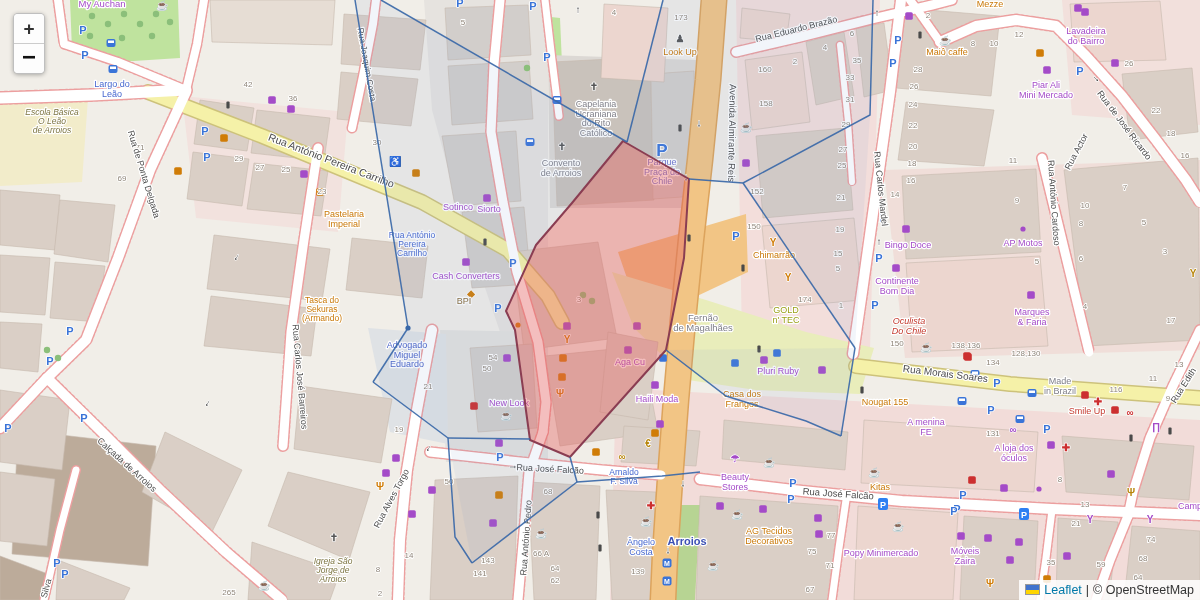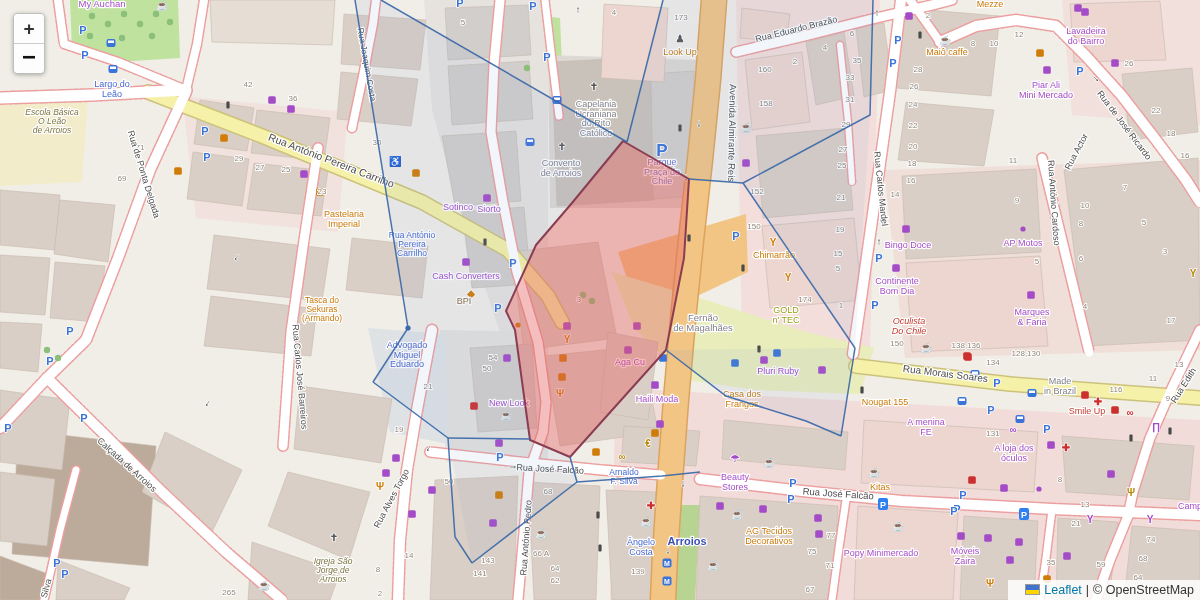--- a/index.html
+++ b/index.html
@@ -5,21 +5,21 @@
   html,body{margin:0;padding:0;background:#ddd;font-family:"Liberation Sans",sans-serif;}
   .stage{position:relative;width:1200px;height:600px;overflow:hidden;background:#f1eee8;}
   svg{position:absolute;left:0;top:0;}
   svg text{font-family:"Liberation Sans",sans-serif;}
   .zoomctl{position:absolute;left:13px;top:13px;width:30px;border:1px solid rgba(0,0,0,.25);
     border-radius:5px;overflow:hidden;box-shadow:0 1px 4px rgba(0,0,0,.3);background:#fff;z-index:20;}
   .zbtn{display:block;width:30px;height:29px;line-height:29px;text-align:center;background:#fdfdfd;
     color:#333;font-weight:bold;font-size:19px;cursor:pointer;text-decoration:none;user-select:none;}
   .zbtn+.zbtn{border-top:1px solid #ccc;font-size:24px;line-height:26px;color:#111;}
   .attrib{position:absolute;right:0;bottom:0;height:17px;background:rgba(255,255,255,.85);
-    padding:1px 6px 2px 17px;font-size:12.5px;color:#333;z-index:20;display:flex;align-items:center;gap:4px;}
+    padding:1px 6px 2px 6px;font-size:12.5px;color:#333;z-index:20;display:flex;align-items:center;gap:4px;}
   .attrib a{text-decoration:none;}
   .attrib a.leaf{color:#0078a8;}
   .attrib a.osm{color:#333;}
   .flag{display:inline-block;width:13px;height:9px;position:relative;border:0.5px solid #999;}
   .flag .f1{position:absolute;left:0;top:0;width:100%;height:50%;background:#4173cd;}
   .flag .f2{position:absolute;left:0;bottom:0;width:100%;height:50%;background:#ffd500;}
 </style>
 </head>
 <body>
 

